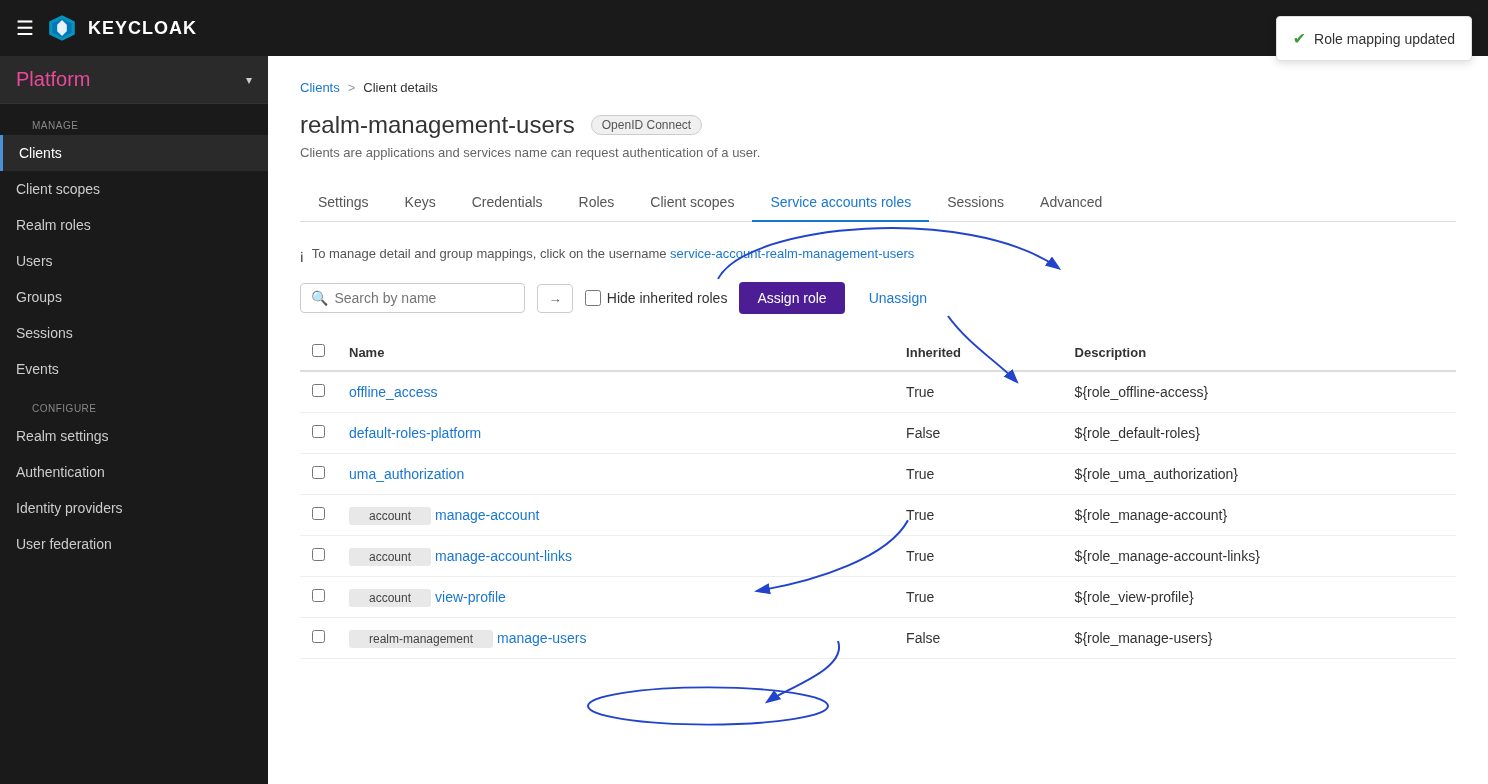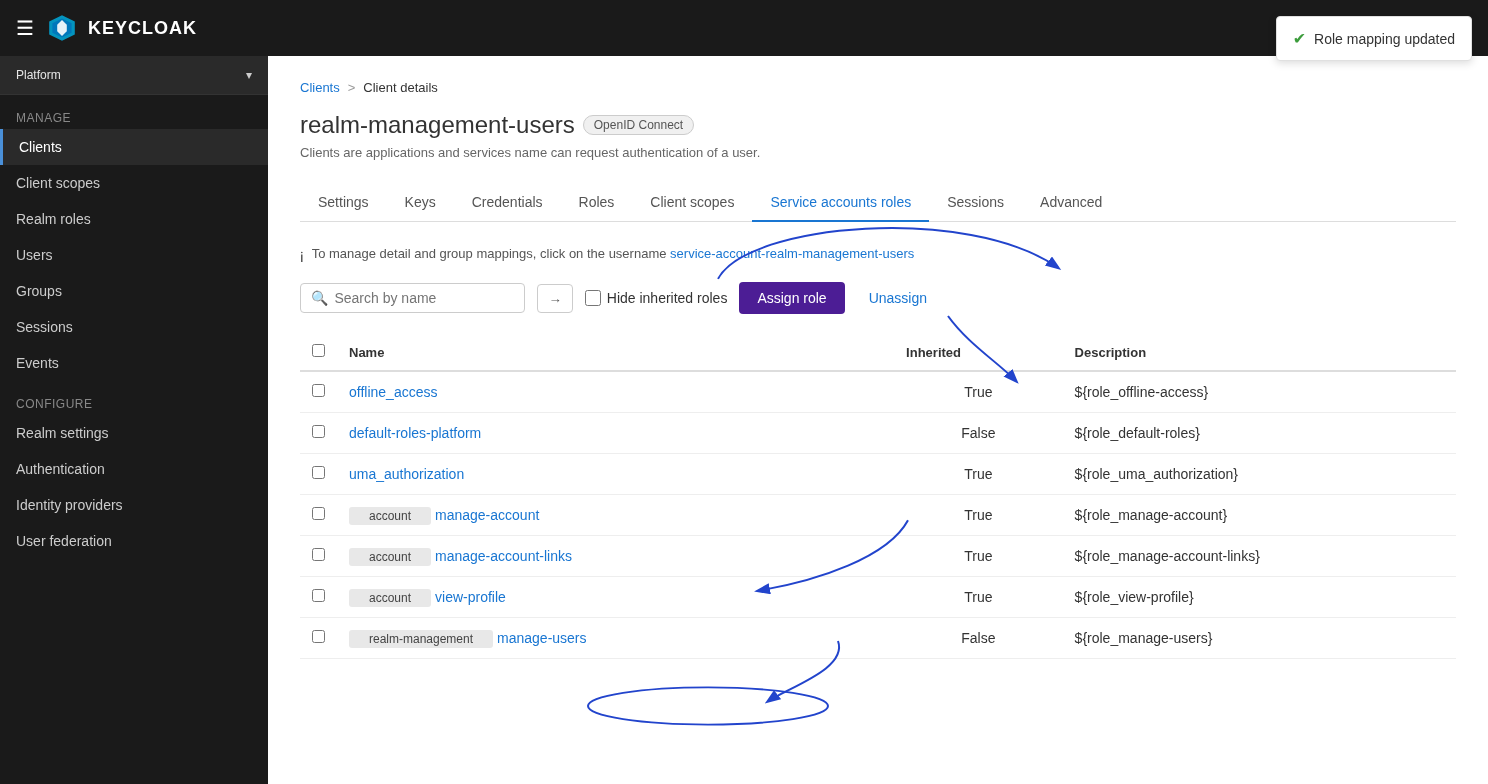--- a/index.html
+++ b/index.html
@@ -80,33 +80,33 @@
     .sidebar-realm-selector {
       padding: 12px 16px;
       background: #2a2a2a;
       display: flex;
       align-items: center;
       justify-content: space-between;
       cursor: pointer;
       border-bottom: 1px solid #333;
     }
     .sidebar-realm-name {
-      color: #e5e5e5;
-      font-size: 12px;
+      color: #ec4899;
+      font-size: 20px;
       font-weight: 500;
       text-align: center;
     }
     .sidebar-realm-arrow {
       color: #ccc;
       font-size: 12px;
     }
 
     .sidebar-section-label {
-      padding: 16px 16px 4px;
-      font-size: 12px;
+      padding: 16px 32px 4px;
+      font-size: 10px;
       text-transform: uppercase;
       color: #888;
       letter-spacing: 0.5px;
     }
     .sidebar-item {
       padding: 10px 16px;
       cursor: pointer;
       color: #ccc;
       font-size: 14px;
       display: flex;
@@ -146,21 +146,21 @@
       color: #999;
     }
     .breadcrumb-current {
       color: #333;
     }
 
     
     .page-title-row {
       display: flex;
       align-items: center;
-      gap: 8px;
+      gap: 16px;
       margin-bottom: 6px;
     }
     .page-title {
       font-size: 24px;
       font-weight: 400;
       color: #333;
     }
     .badge-openid {
       background: #f0f0f0;
       border: 1px solid #ccc;
@@ -298,21 +298,21 @@
     }
     .roles-table td {
       padding: 12px 12px;
       border-bottom: 1px solid #eee;
       font-size: 14px;
       color: #333;
       vertical-align: middle;
     }
     .col-check { width: 40px; }
     .col-name { width: 50%; }
-    .col-inherited { width: 15%; text-align: center; }
+    .col-inherited { width: 15%; }
     .col-desc { width: 35%; }
 
     .role-link {
       color: #1976d2;
       text-decoration: none;
       cursor: pointer;
     }
 
     .role-tag {
       background: #e8e8e8;

